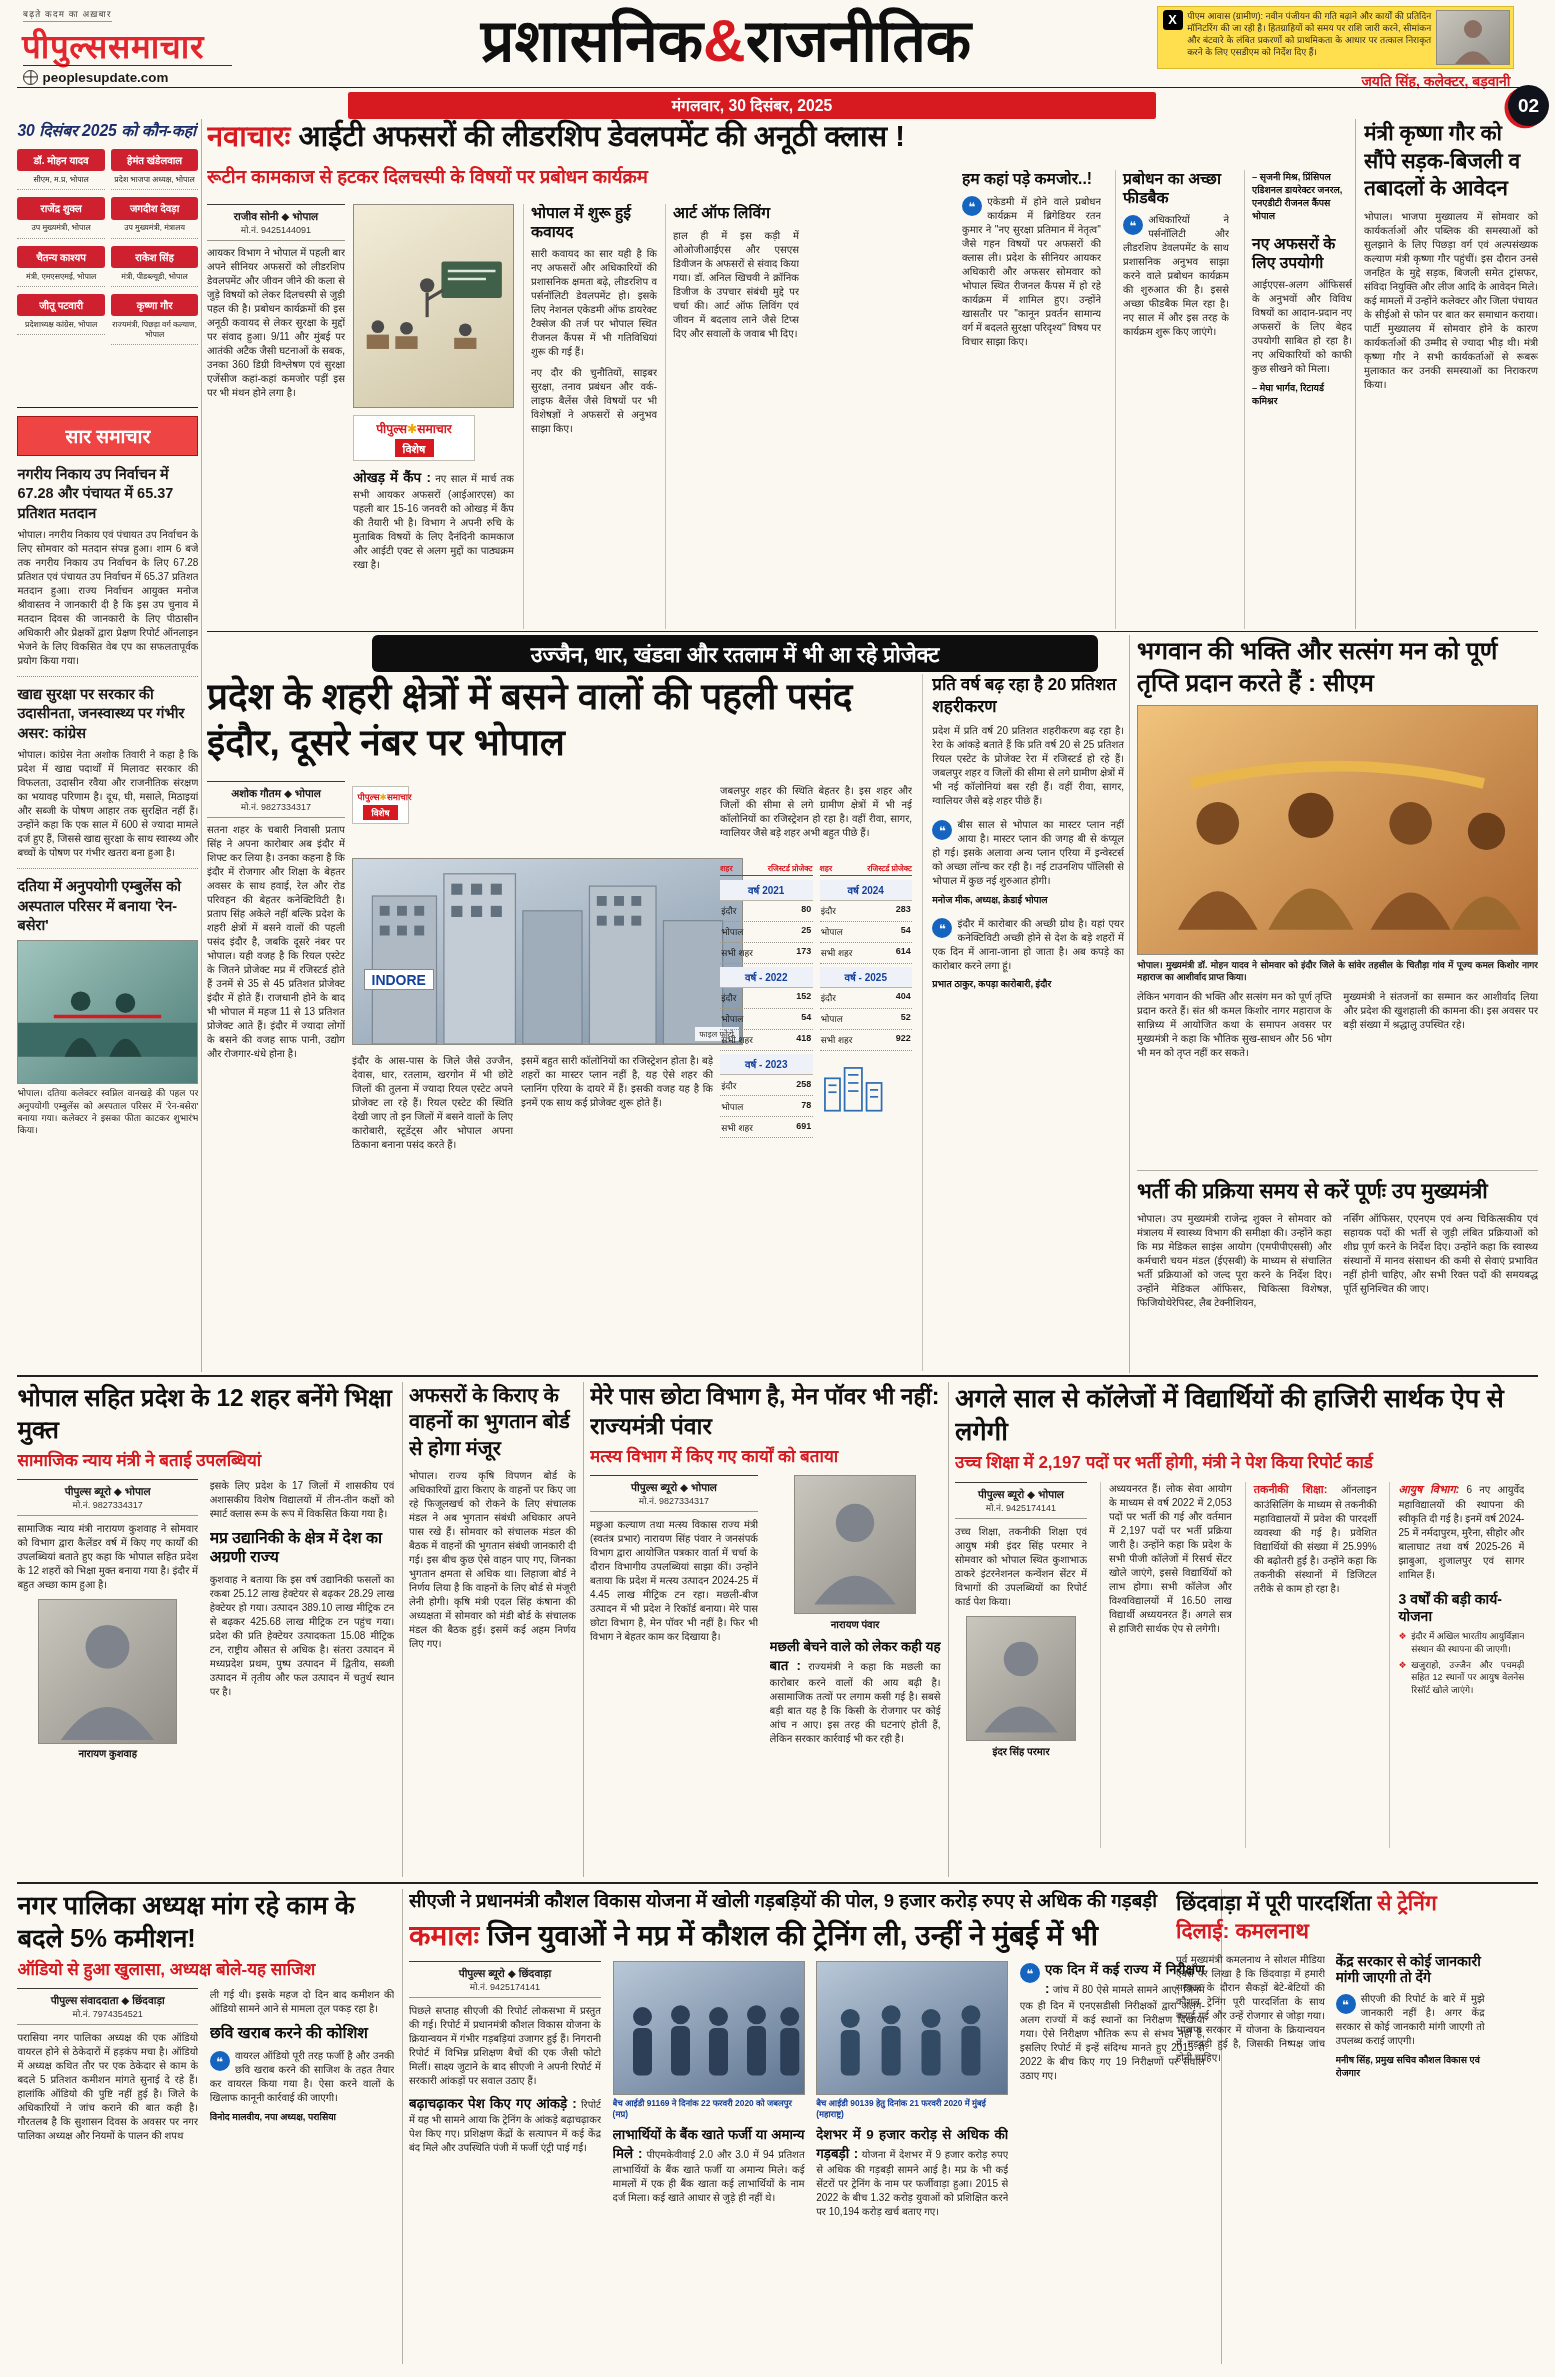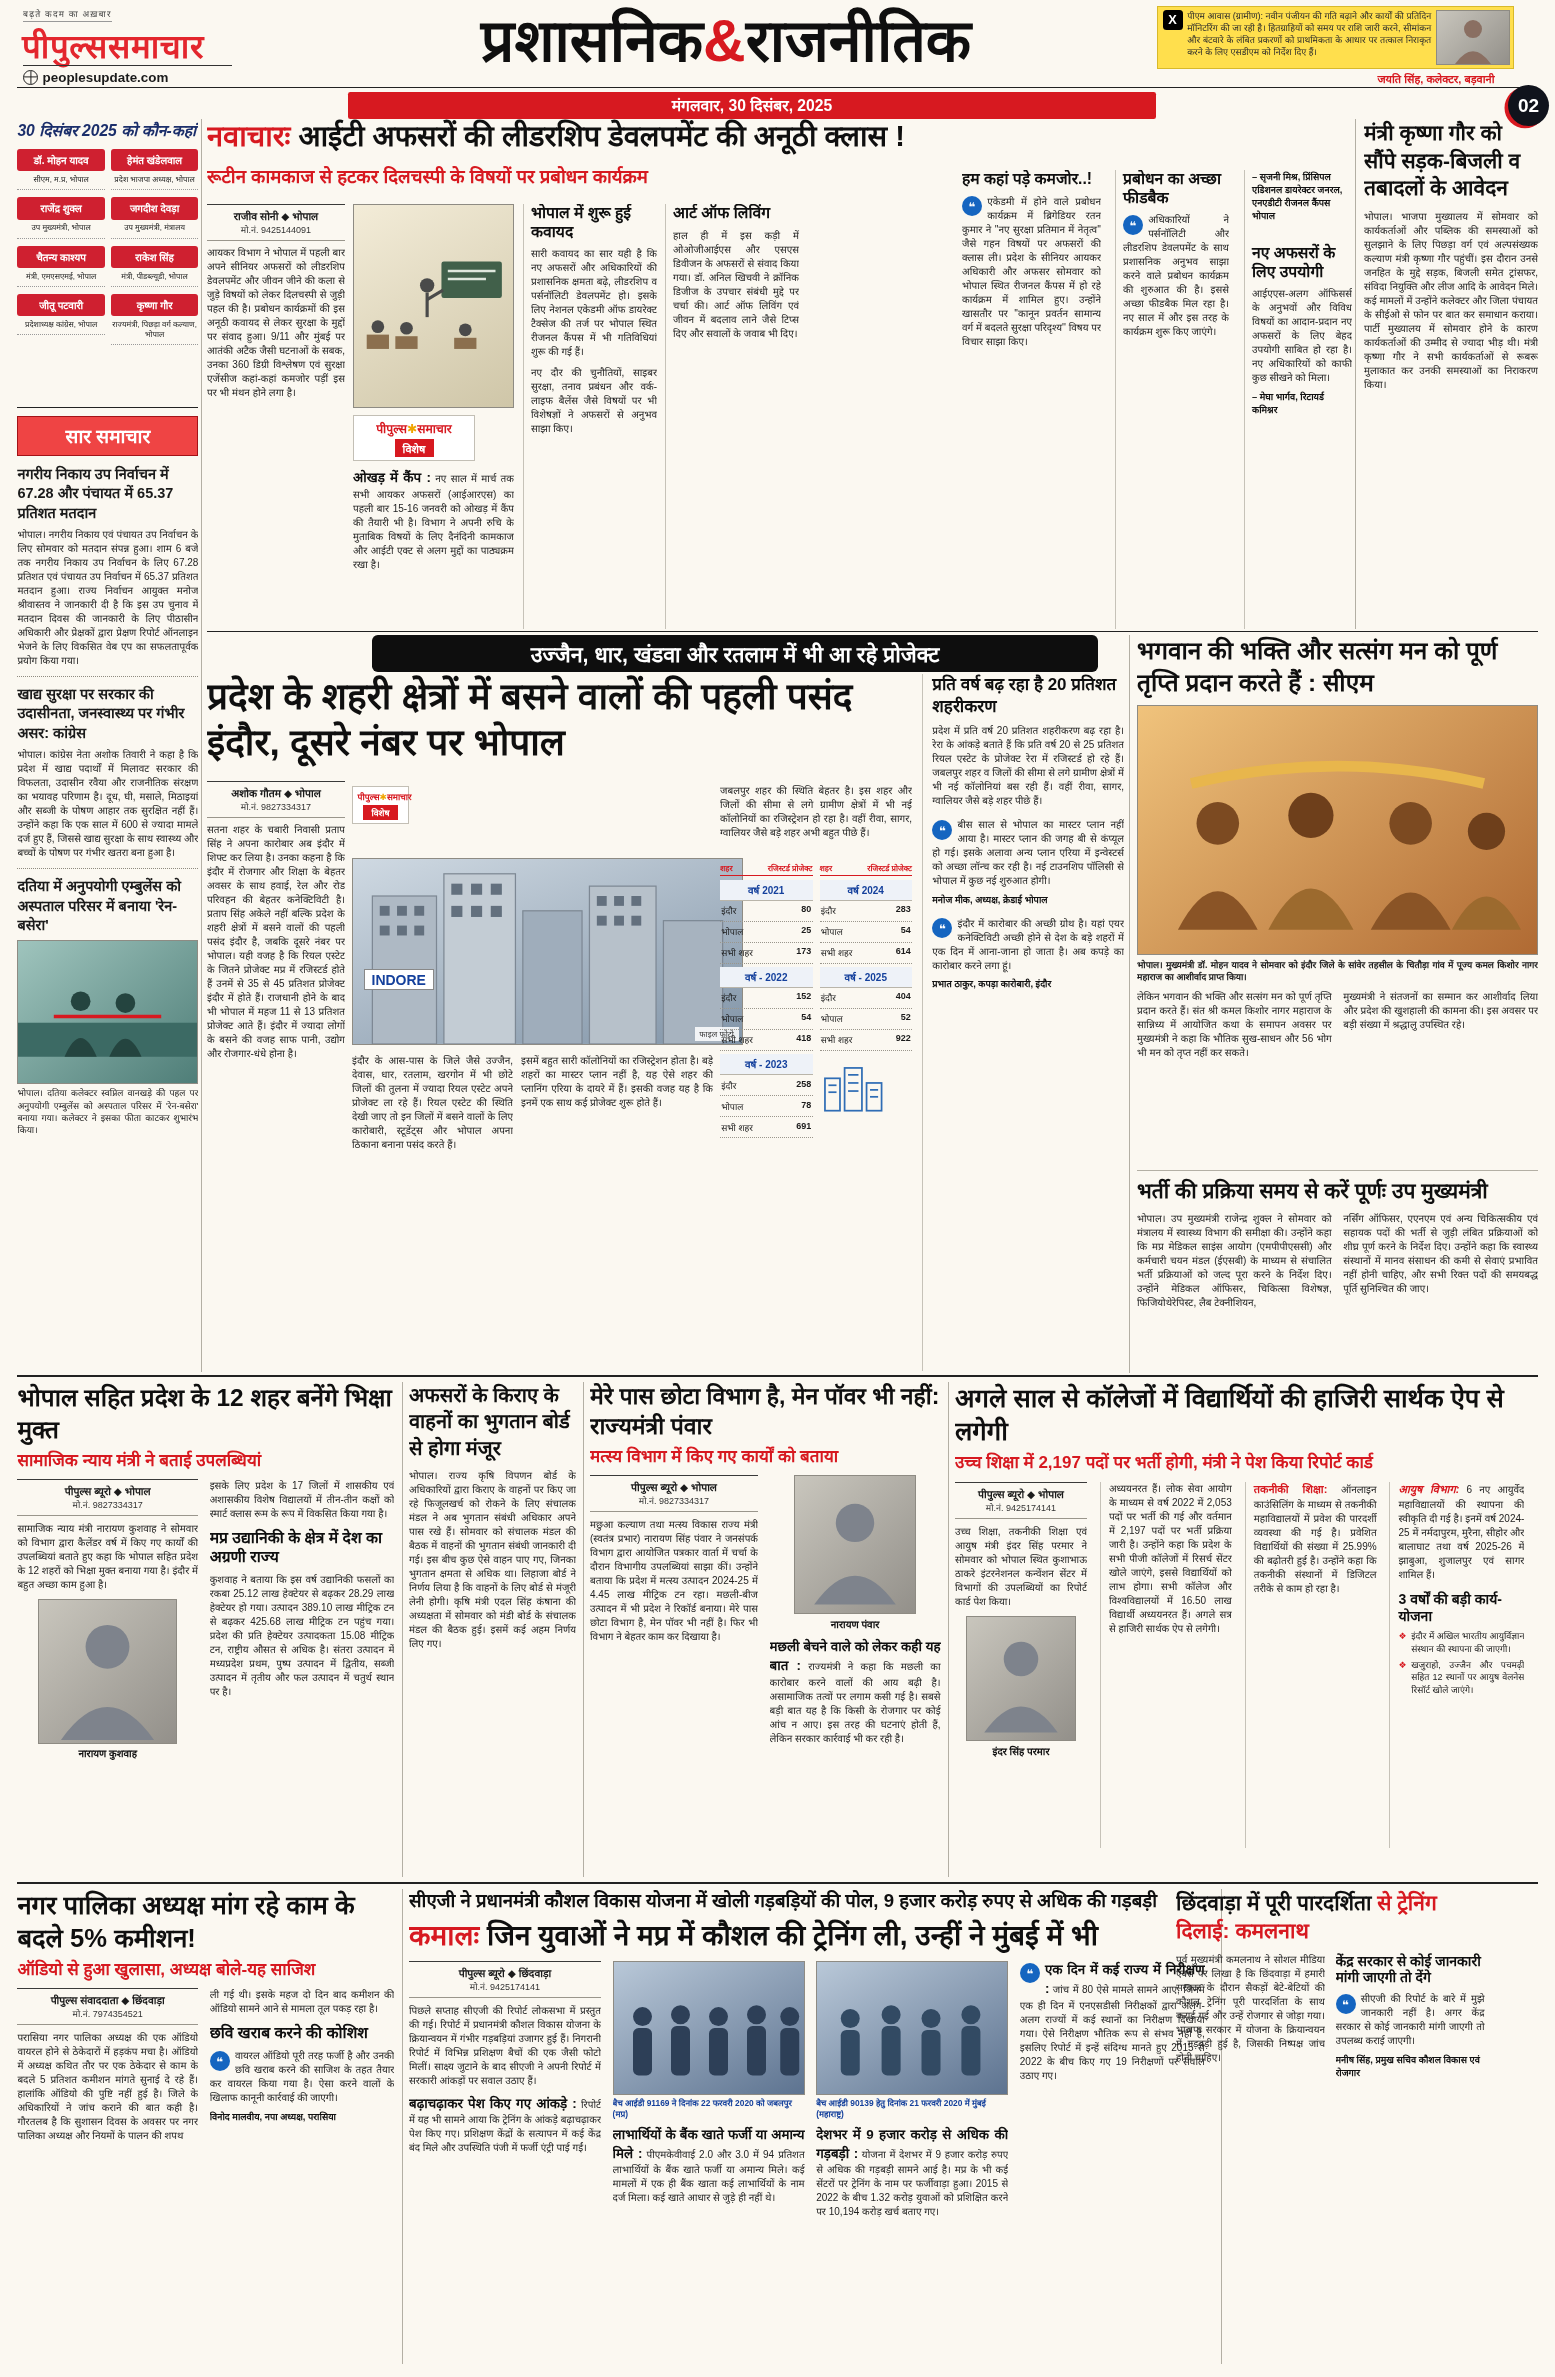--- a/index.html
+++ b/index.html
@@ -99,21 +99,21 @@
       <span class="xlogo"></span>
       <div class="bts" style="width:244px;">पीएम आवास (ग्रामीण): नवीन पंजीयन की गति बढ़ाने और कार्यों की प्रतिदिन मॉनिटरिंग की जा रही है। हितग्राहियों को समय पर राशि जारी करने, सीमांकन और बंटवारे के लंबित प्रकरणों को प्राथमिकता के आधार पर तत्काल निराकृत करने के लिए एसडीएम को निर्देश दिए हैं।</div>
       <div class="photo" style="width:74px;height:55px;flex:none;">
         <svg viewBox="0 0 100 100">
             <circle cx="50" cy="34" r="17" fill="#8a6f62"></circle>
             <path d="M16 100 Q50 52 84 100 Z" fill="#8a6f62"></path>
           </svg>
       </div>
     </div>
   </div>
-  <div class="abs red" style="left:1359px;top:71px;width:154px;text-align:center;font-weight:700;font-size:11px;">जयति सिंह, कलेक्टर, बड़वानी</div>
+  <div class="abs red" style="left:1359px;top:71px;width:154px;text-align:center;font-weight:700;font-size:14px;">जयति सिंह, कलेक्टर, बड़वानी</div>
 
   <div class="abs hr" style="left:17.4px;top:87px;width:1520px;height:1.2px;"></div>
   <div class="abs datebar" style="left:348px;top:92px;width:808px;height:27px;">मंगलवार, 30 दिसंबर, 2025</div>
   <div class="abs pbadge" style="left:1508px;top:85px;">02</div>
 
   <div class="abs col" style="left:17.4px;top:119px;width:181px;height:285px;">
     <div class="who-title">30 दिसंबर 2025 को कौन-कहां</div>
     <div class="who-grid">
       <div>
           <div class="who-name">डॉ. मोहन यादव</div>
@@ -232,21 +232,21 @@
       <div class="bt"><span class="qicon"></span><span>एकेडमी में होने वाले प्रबोधन कार्यक्रम में ब्रिगेडियर रतन कुमार ने ''नए सुरक्षा प्रतिमान में नेतृत्व'' जैसे गहन विषयों पर अफसरों की क्लास ली। प्रदेश के सीनियर आयकर अधिकारी और अफसर सोमवार को भोपाल स्थित रीजनल कैंपस में हो रहे कार्यक्रम में शामिल हुए। उन्होंने खासतौर पर ''कानून प्रवर्तन सामान्य वर्ग में बदलते सुरक्षा परिदृश्य'' विषय पर विचार साझा किए।</span></div>
     </div>
 
     <div class="abs col" style="left:908px;top:51px;width:114px;height:459px;border-left:0.6px solid #c6c2b8;padding-left:7px;">
       <div class="colhead">प्रबोधन का अच्छा फीडबैक</div>
       <div class="bt"><span class="qicon"></span><span>अधिकारियों ने पर्सनॉलिटी और लीडरशिप डेवलपमेंट के साथ प्रशासनिक अनुभव साझा करने वाले प्रबोधन कार्यक्रम की शुरुआत की है। इससे अच्छा फीडबैक मिल रहा है। नए साल में और इस तरह के कार्यक्रम शुरू किए जाएंगे।</span></div>
     </div>
 
     <div class="abs col" style="left:1037px;top:51px;width:108px;height:459px;border-left:0.6px solid #c6c2b8;padding-left:7px;">
       <div class="attr" style="margin-top:0;">– सृजनी मिश्र, प्रिंसिपल एडिशनल डायरेक्टर जनरल, एनएडीटी रीजनल कैंपस भोपाल</div>
-      <div class="colhead" style="margin-top:22px;">नए अफसरों के लिए उपयोगी</div>
+      <div class="colhead" style="margin-top:13px;">नए अफसरों के लिए उपयोगी</div>
       <div class="bt">आईएएस-अलग ऑफिसर्स के अनुभवों और विविध विषयों का आदान-प्रदान नए अफसरों के लिए बेहद उपयोगी साबित हो रहा है। नए अधिकारियों को काफी कुछ सीखने को मिला।</div>
       <div class="attr">– मेघा भार्गव, रिटायर्ड कमिश्नर</div>
     </div>
   </div>
 
   <div class="abs col" style="left:1364px;top:119px;width:174px;height:510px;">
     <div class="hl h38">मंत्री कृष्णा गौर को सौंपे सड़क-बिजली व तबादलों के आवेदन</div>
     <div class="bt" style="margin-top:8.1px;">भोपाल। भाजपा मुख्यालय में सोमवार को कार्यकर्ताओं और पब्लिक की समस्याओं को सुलझाने के लिए पिछड़ा वर्ग एवं अल्पसंख्यक कल्याण मंत्री कृष्णा गौर पहुंचीं। इस दौरान उनसे जनहित के मुद्दे सड़क, बिजली समेत ट्रांसफर, संविदा नियुक्ति और लीज आदि के आवेदन मिले। कई मामलों में उन्होंने कलेक्टर और जिला पंचायत के सीईओ से फोन पर बात कर समाधान कराया। पार्टी मुख्यालय में सोमवार होने के कारण कार्यकर्ताओं की उम्मीद से ज्यादा भीड़ थी। मंत्री कृष्णा गौर ने सभी कार्यकर्ताओं से रूबरू मुलाकात कर उनकी समस्याओं का निराकरण किया।</div>
   </div>
 

